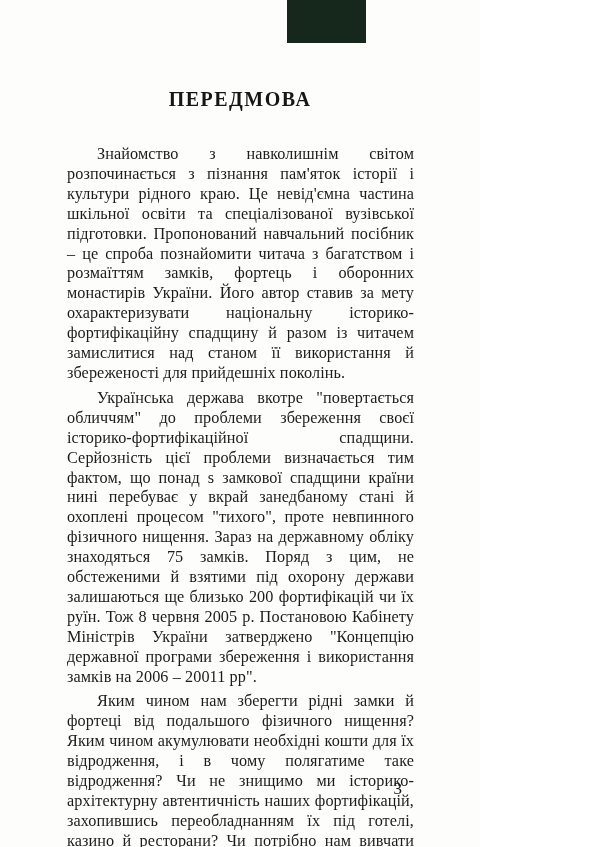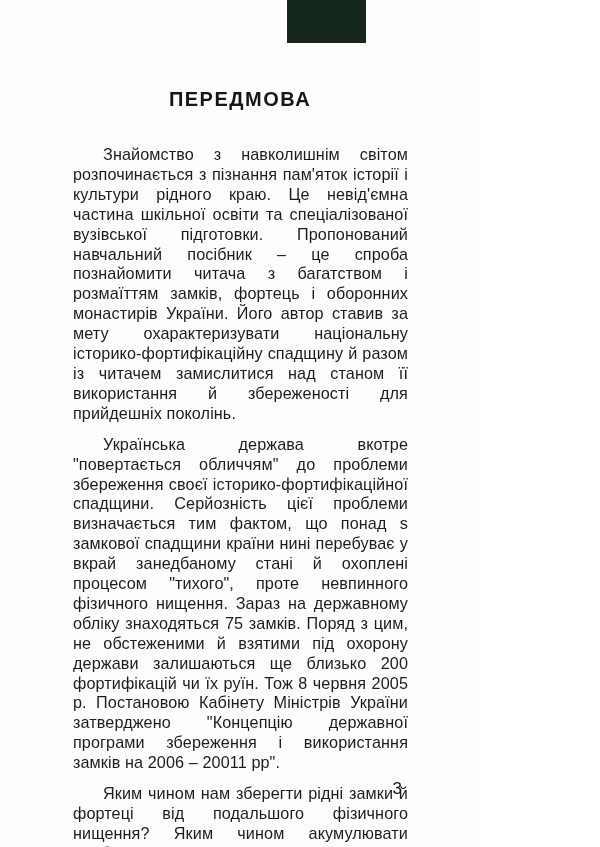--- a/index.html
+++ b/index.html
@@ -6,21 +6,21 @@
     margin: 0;
     padding: 0;
     background: #ffffff;
   }
   .scan-page {
     position: relative;
     width: 480px;
     height: 847px;
     background: #fefefdf5;
     background-color: #fdfdfc;
-    font-family: Liberation Sans, sans-serif;
+    font-family: Liberation Serif, serif;
     color: #1c1c1c;
     overflow: hidden;
   }
   .ribbon {
     position: absolute;
     left: 287px;
     top: 0;
     width: 79px;
     height: 43px;
   }
@@ -34,21 +34,21 @@
     color: #161616;
   }
   .body-text {
     margin: 34px 61px 0 62px;
     text-align: justify;
     font-size: 16.2px;
     line-height: 19.9px;
     letter-spacing: 0.1px;
   }
   .body-text p {
-    margin: 11px;
+    margin: 5px;
     text-indent: 30px;
   }
   .page-number {
     position: absolute;
     right: 78px;
     bottom: 48px;
     font-size: 17px;
     color: #161616;
   }
 </style>

